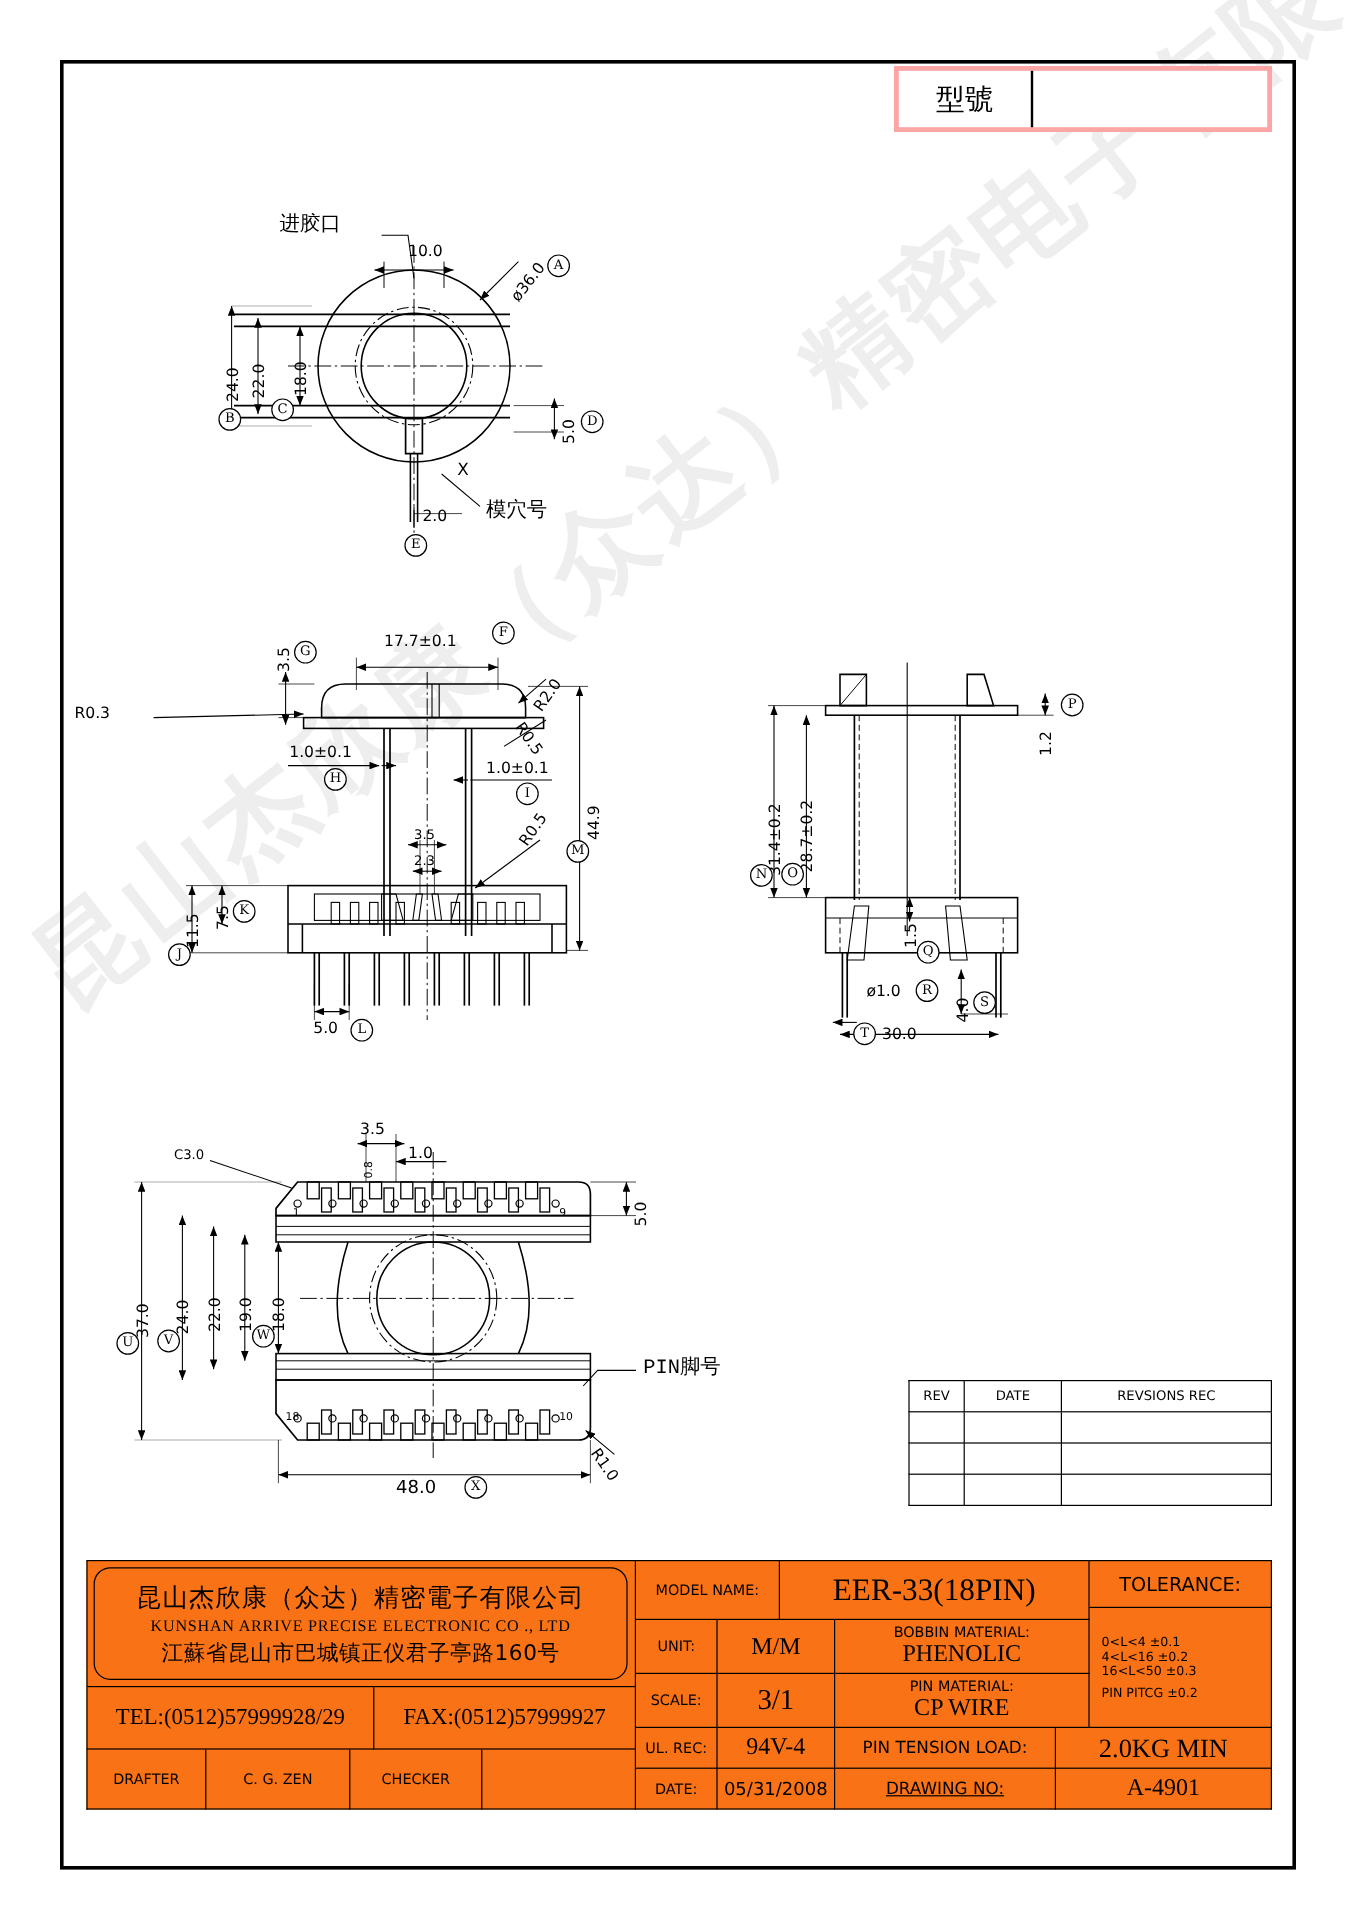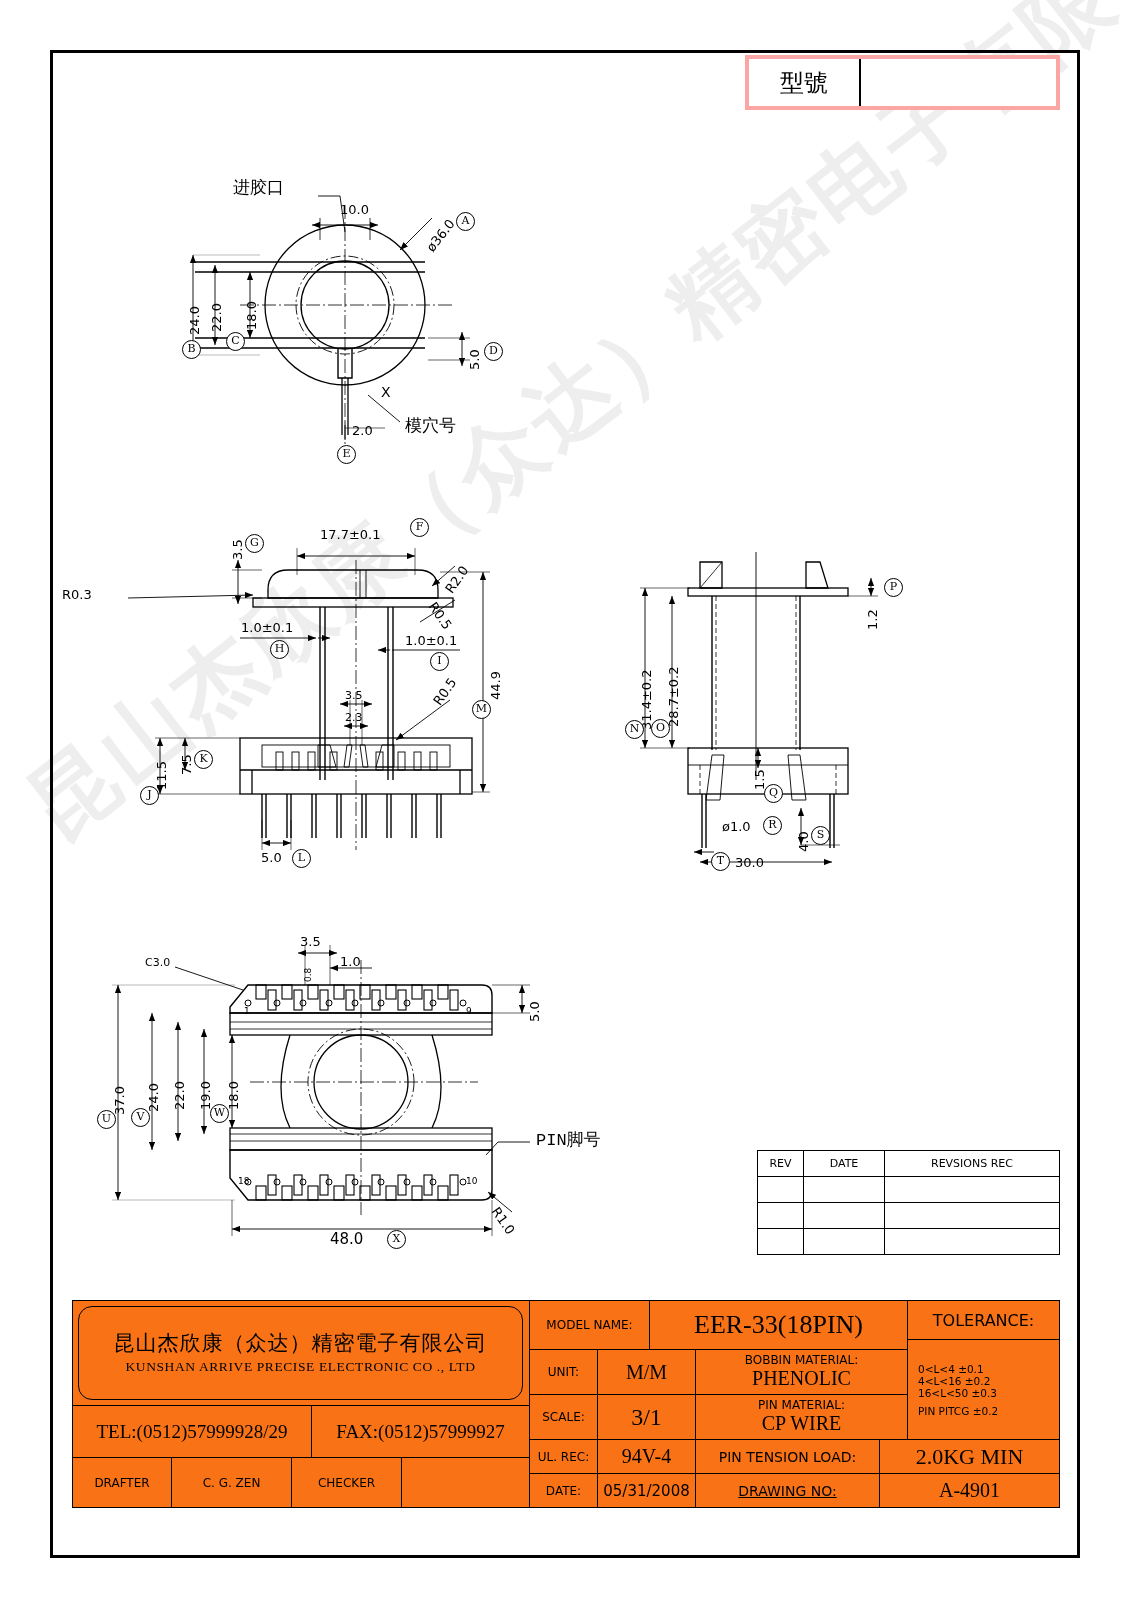--- a/index.html
+++ b/index.html
@@ -484,20 +484,21 @@
   </tr>
 </tbody>
   </table>
 
 <div id="titleblock">
 
   <div class="tb" style="left:0;top:0;width:458px;height:106px;"></div>
   <div id="companybox">
     <div class="l1">昆山杰欣康（众达）精密電子有限公司</div>
     <div class="l2">KUNSHAN ARRIVE PRECISE ELECTRONIC CO ., LTD</div>
+    <div class="l3">江蘇省昆山市巴城镇正仪君子亭路160号</div>
   </div>
 
   <div class="tb tbv noTop" style="left:0;top:106px;width:240px;height:52px;font-size:19px;">TEL:(0512)57999928/29</div>
   <div class="tb tbv noTop noLeft" style="left:240px;top:106px;width:218px;height:52px;font-size:19px;">FAX:(0512)57999927</div>
 
   <div class="tb tbl noTop" style="left:0;top:158px;width:100px;height:50px;">DRAFTER</div>
   <div class="tb tbl noTop noLeft" style="left:100px;top:158px;width:120px;height:50px;">C. G. ZEN</div>
   <div class="tb tbl noTop noLeft" style="left:220px;top:158px;width:110px;height:50px;">CHECKER</div>
   <div class="tb tbl noTop noLeft" style="left:330px;top:158px;width:128px;height:50px;"></div>
 

